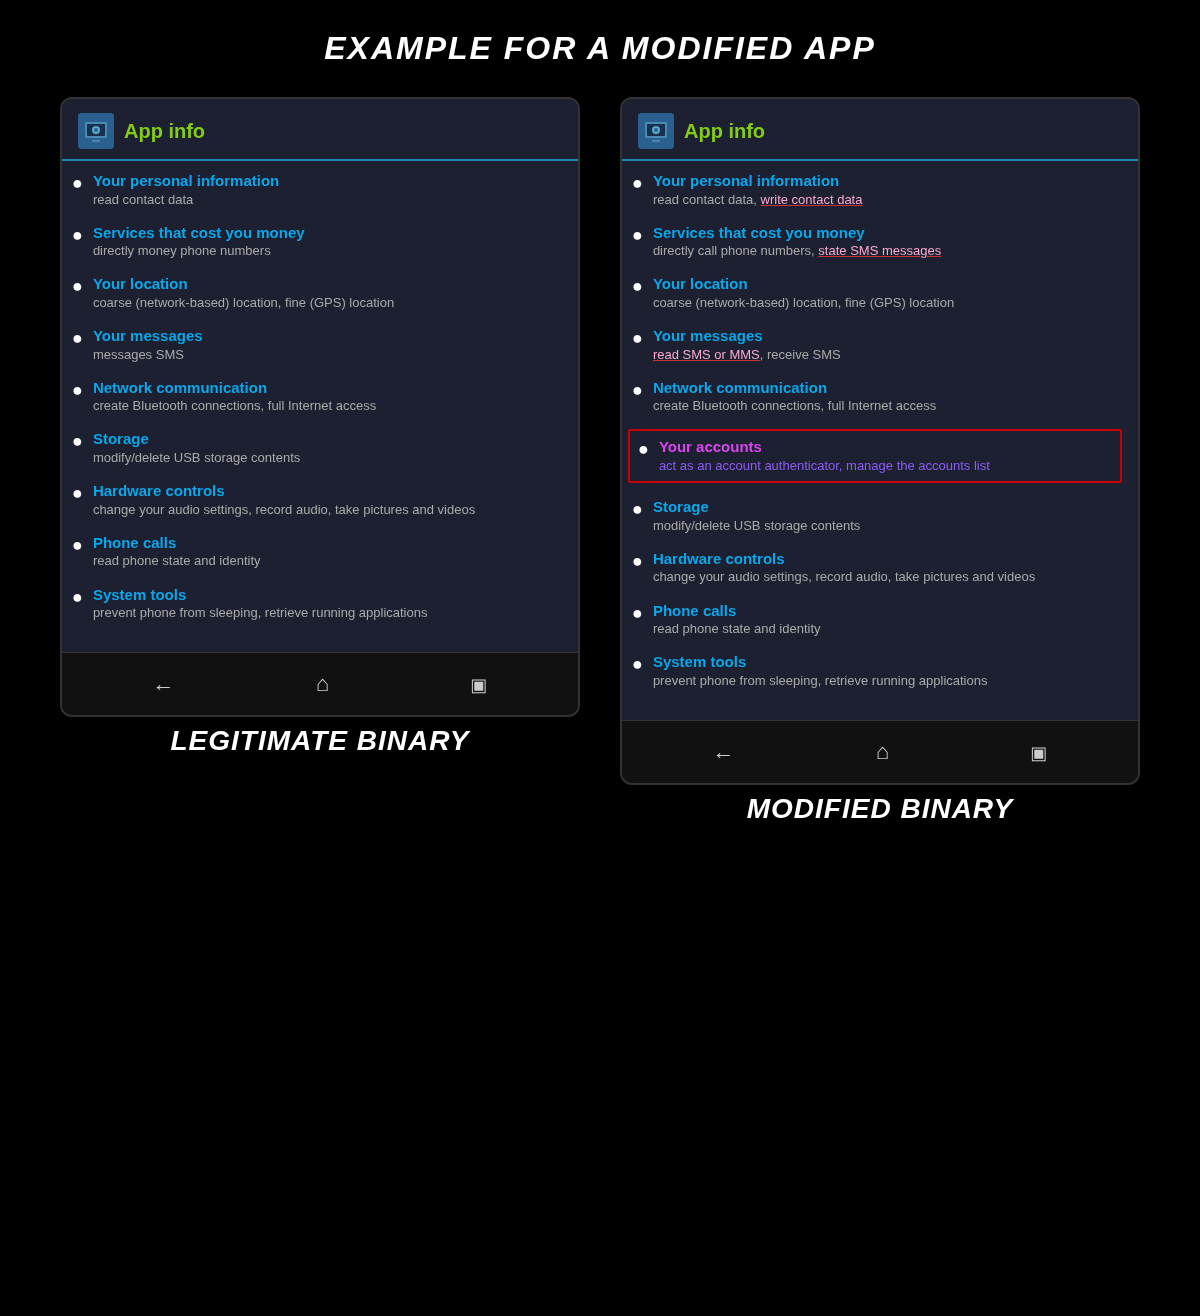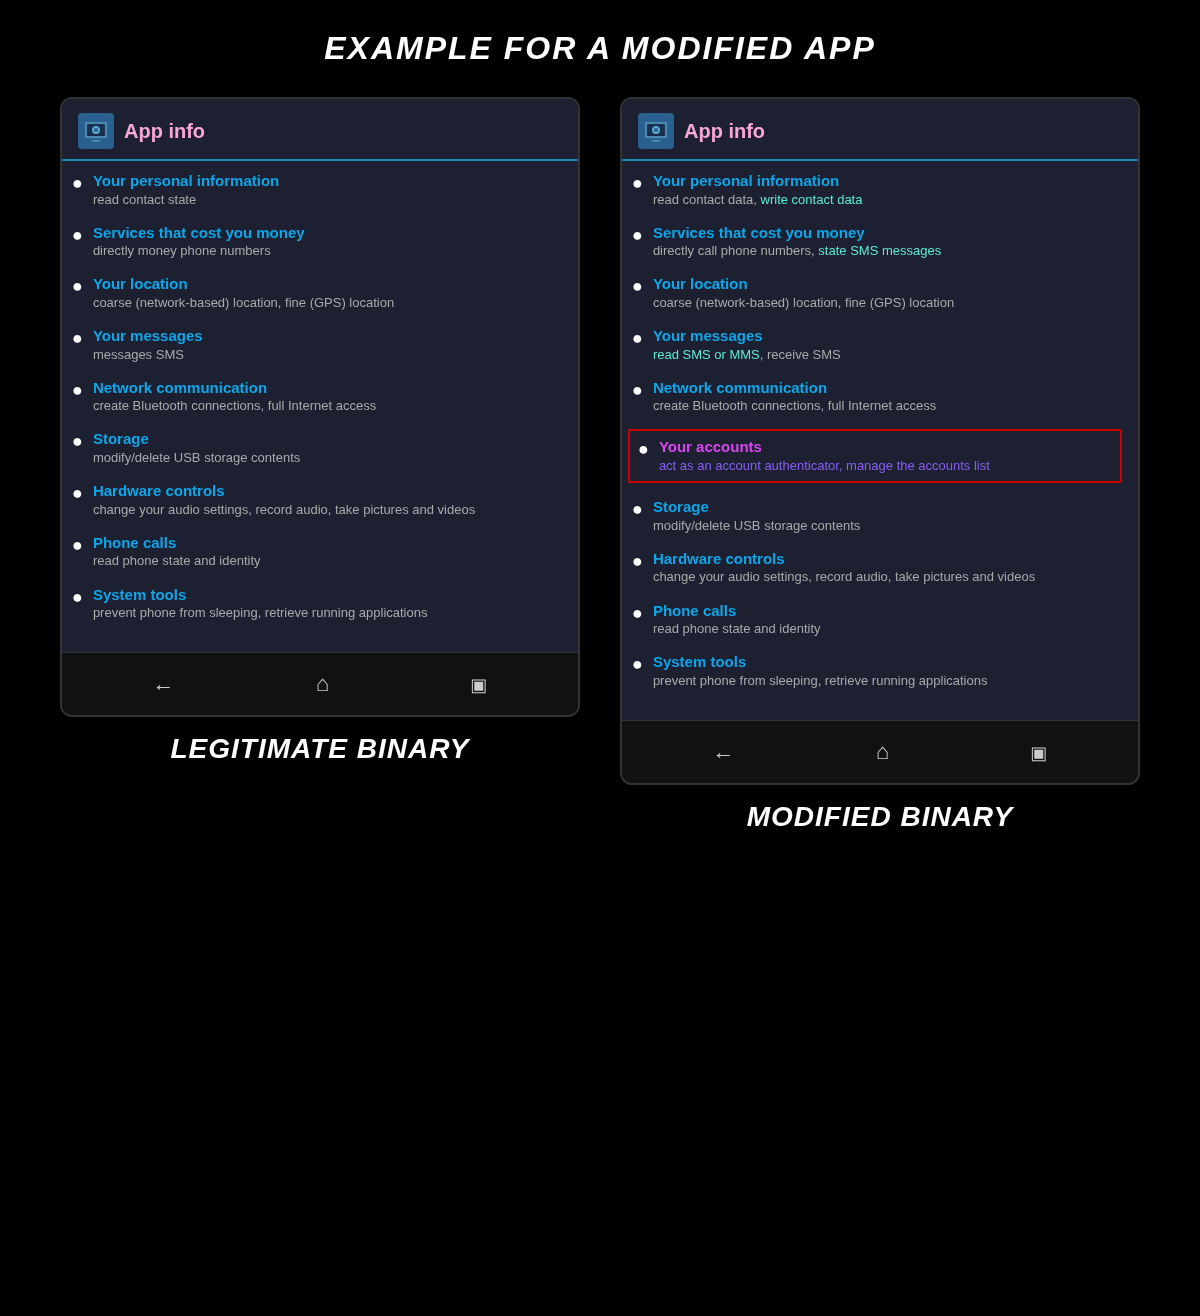--- a/index.html
+++ b/index.html
@@ -75,21 +75,21 @@
       flex-shrink: 0;
       overflow: hidden;
     }
 
     .app-info-icon svg {
       width: 28px;
       height: 28px;
     }
 
     .app-info-title {
-      color: #f9a8d4;
+      color: #84cc16;
       font-size: 20px;
       font-weight: bold;
     }
 
     .permissions-list {
       padding: 10px 16px 16px 10px;
     }
 
     .permission-item {
       display: flex;
@@ -117,21 +117,22 @@
       line-height: 1.3;
     }
 
     .permission-desc {
       color: #aaa;
       font-size: 13px;
       line-height: 1.4;
     }
 
     .permission-desc .highlight-red {
-      color: #5eead4;
+      color: #f9a8d4;
+      text-decoration: underline;
       text-decoration-color: #cc3333;
       margin-top: 46px;
     }
 
     .your-accounts-box {
       border: 2px solid #cc0000;
       border-radius: 2px;
       padding: 6px 8px;
       margin-bottom: 14px;
       margin-left: -4px;
@@ -160,21 +161,21 @@
       cursor: pointer;
       padding: 4px 10px;
     }
 
     .label-text {
       color: #fff;
       font-size: 28px;
       font-weight: 900;
       text-transform: uppercase;
       text-align: center;
-      margin-top: 16px;
+      margin-top: 8px;
       letter-spacing: 1px;
       font-style: italic;
     }
 
     
     .nav-back::before { content: "←"; }
     .nav-home::before { content: "⌂"; }
     .nav-recent::before { content: "▣"; font-size: 18px; }
   </style>
 </head>
@@ -201,21 +202,21 @@
           <span class="app-info-title">App info</span>
         </div>
 
         <div class="permissions-list">
 
           <div id="legit-permissions">
               <div class="permission-item">
                 <span class="bullet">●</span>
                 <div class="permission-content">
                   <div class="permission-title">Your personal information</div>
-                  <div class="permission-desc">read contact state</div>
+                  <div class="permission-desc">read contact data</div>
                 </div>
               </div>
               <div class="permission-item">
                 <span class="bullet">●</span>
                 <div class="permission-content">
                   <div class="permission-title">Services that cost you money</div>
                   <div class="permission-desc">directly money phone numbers</div>
                 </div>
               </div>
               <div class="permission-item">

